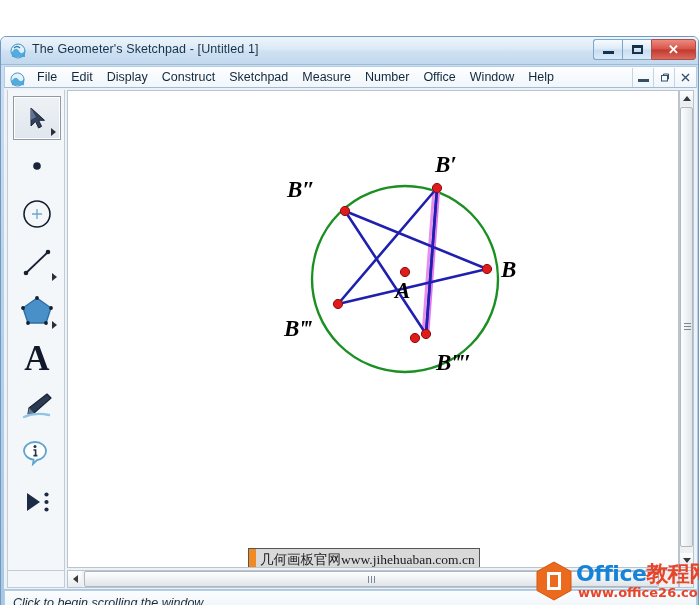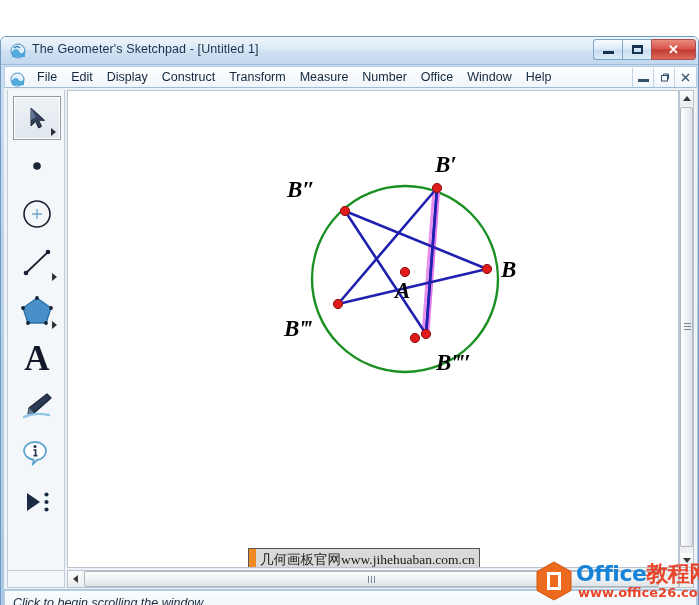--- a/index.html
+++ b/index.html
@@ -358,21 +358,21 @@
   <div id="menu-bar">
     <svg id="menu-doc-icon" viewBox="0 0 16 16">
       <circle cx="8" cy="8" r="7" fill="#e3f2fb" stroke="#4a8fc0" stroke-width="1"></circle>
       <path d="M2 9 Q6 4 9 8 T15 7 L15 14 L2 14 Z" fill="#3aa0d8" opacity="0.85"></path>
     </svg>
 
     <div class="menu-item">File</div>
     <div class="menu-item">Edit</div>
     <div class="menu-item">Display</div>
     <div class="menu-item">Construct</div>
-    <div class="menu-item">Transform</div>
+    <div class="menu-item">Sketchpad</div>
     <div class="menu-item">Measure</div>
     <div class="menu-item">Number</div>
     <div class="menu-item">Office</div>
     <div class="menu-item">Window</div>
     <div class="menu-item">Help</div>
 
     <div class="mdi-controls">
       <div class="mdi-btn">
         <i class="glyph-min" style="background:#33506b"></i>
       </div>

